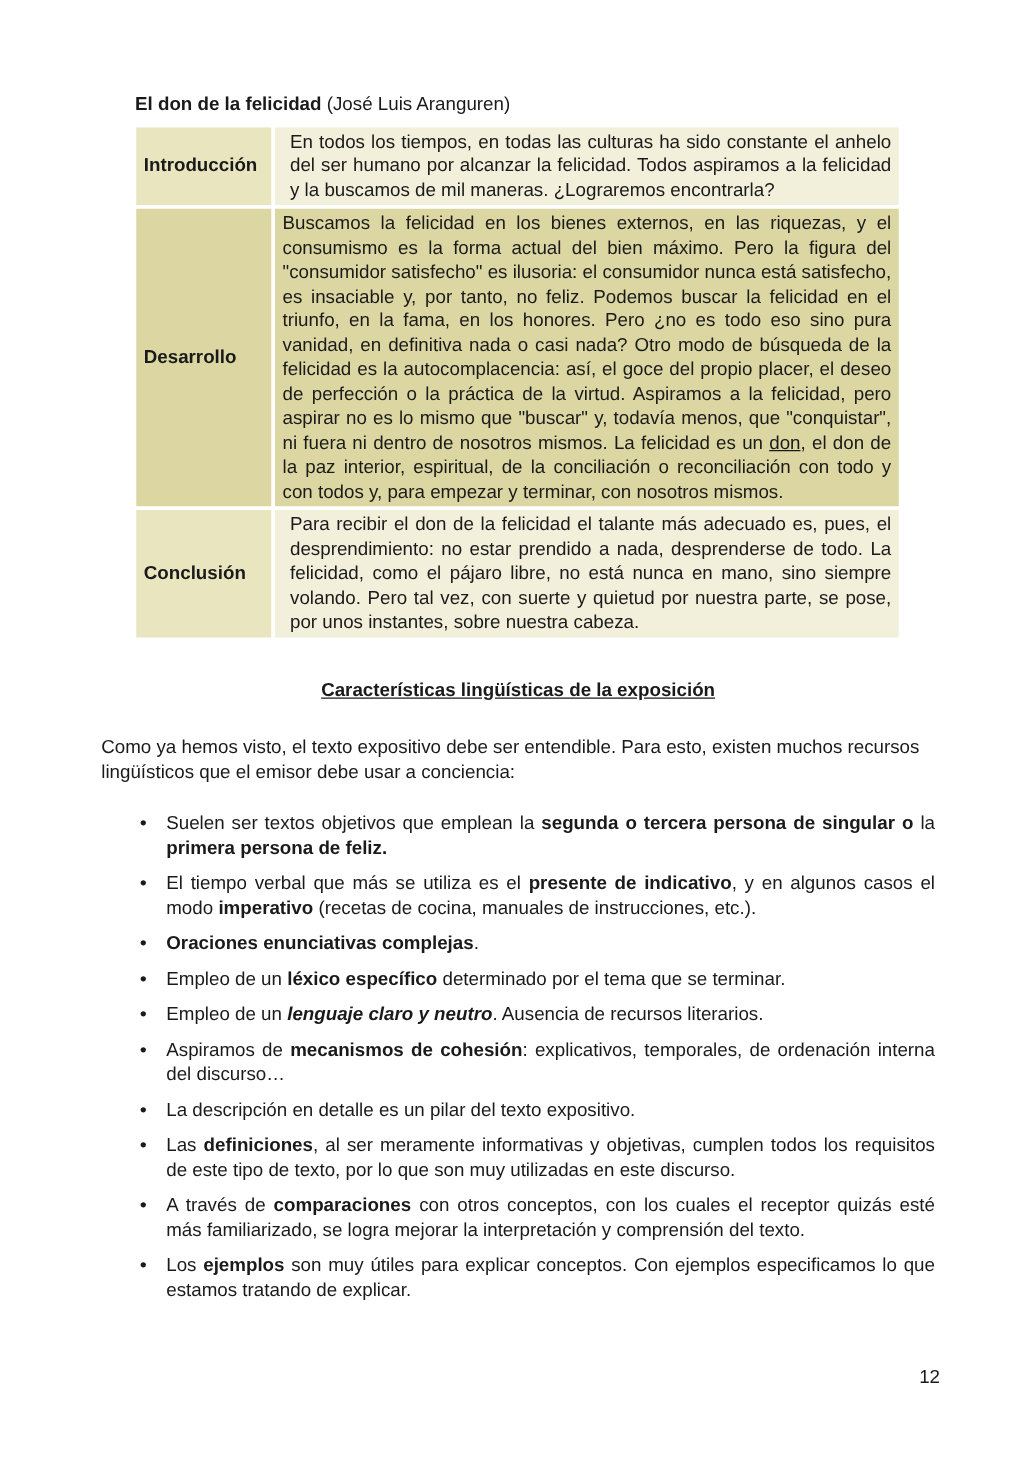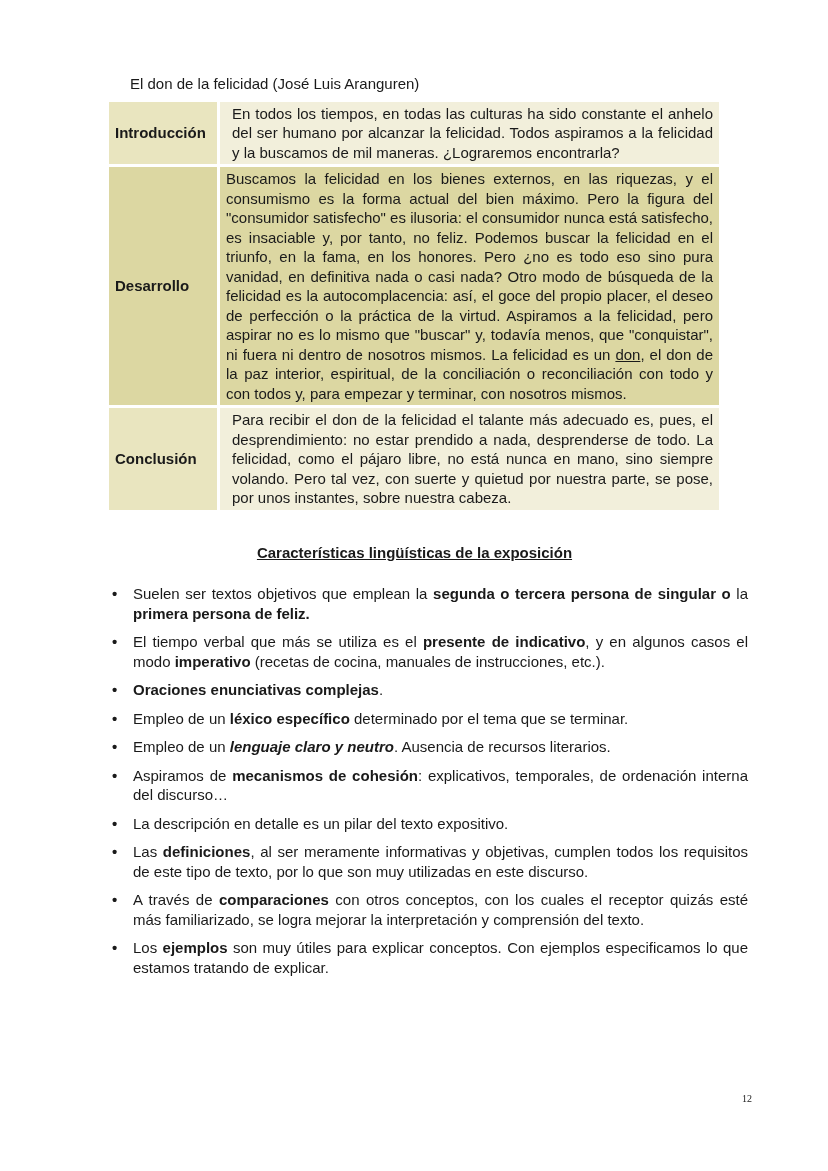--- a/index.html
+++ b/index.html
@@ -39,51 +39,52 @@
     list-style:none;
     margin:22px 0 0 0;
     padding:0 0 0 31px;
   }
   ul.features li{display:flex;margin-bottom:9px;}
   ul.features .marker{flex:none;width:21px;font-weight:bold;}
   ul.features .btext{flex:1;text-align:justify;}
   .page-number{
     position:absolute;
     top:1092px;right:76px;
-    font-family:Liberation Serif, serif;
-    font-size:10px;
+    font-family:Liberation Sans, sans-serif;
+    font-size:15px;
   }
 </style>
 </head>
 <body>
 
 <div class="page">
   <div class="doc">
 
-    <div class="doc-title"><span style="font-weight: normal; margin-left: 22px;">El don de la felicidad</span><span>  (José Luis Aranguren)</span></div>
+    <div class="doc-title"><span style="font-weight: bold;">El don de la felicidad</span><span>  (José Luis Aranguren)</span></div>
 
     <table class="struct">
       <tbody>
           <tr class="row-light">
         <td class="label-cell">Introducción</td>
         <td class="content-cell"><span>En todos los tiempos, en todas las culturas ha sido constante el anhelo del ser humano por alcanzar la felicidad. Todos aspiramos a la felicidad y la buscamos de mil maneras. ¿Lograremos encontrarla?</span></td>
       </tr>
       <tr class="row-dark">
         <td class="label-cell">Desarrollo</td>
         <td class="content-cell"><span>Buscamos la felicidad en los bienes externos, en las riquezas, y el consumismo es la forma actual del bien máximo. Pero la figura del "consumidor satisfecho" es ilusoria: el consumidor nunca está satisfecho, es insaciable y, por tanto, no feliz. Podemos buscar la felicidad en el triunfo, en la fama, en los honores. Pero ¿no es todo eso sino pura vanidad, en definitiva nada o casi nada? Otro modo de búsqueda de la felicidad es la autocomplacencia: así, el goce del propio placer, el deseo de perfección o la práctica de la virtud. Aspiramos a la felicidad, pero aspirar no es lo mismo que "buscar" y, todavía menos, que "conquistar", ni fuera ni dentro de nosotros mismos. La felicidad es un </span><span style="text-decoration: underline;">don</span><span>, el don de la paz interior, espiritual, de la conciliación o reconciliación con todo y con todos y, para empezar y terminar, con nosotros mismos.</span></td>
       </tr>
       <tr class="row-light">
         <td class="label-cell">Conclusión</td>
         <td class="content-cell"><span>Para recibir el don de la felicidad el talante más adecuado es, pues, el desprendimiento: no estar prendido a nada, desprenderse de todo. La felicidad, como el pájaro libre, no está nunca en mano, sino siempre volando. Pero tal vez, con suerte y quietud por nuestra parte, se pose, por unos instantes, sobre nuestra cabeza.</span></td>
       </tr>
     </tbody>
       </table>
 
     <div class="section-heading">Características lingüísticas de la exposición</div>
 
+    <div class="intro-paragraph">Como ya hemos visto, el texto expositivo debe ser entendible. Para esto, existen muchos recursos lingüísticos que el emisor debe usar a conciencia:</div>
 
     <ul class="features">
       <li>
         <span class="marker">•</span>
         <span class="btext"><span>Suelen ser textos objetivos que emplean la </span><span style="font-weight: bold;">segunda o tercera persona de singular o</span><span> la </span><span style="font-weight: bold;">primera persona de feliz.</span></span>
       </li>
       <li>
         <span class="marker">•</span>
         <span class="btext"><span>El tiempo verbal que más se utiliza es el </span><span style="font-weight: bold;">presente de indicativo</span><span>, y en algunos casos el modo </span><span style="font-weight: bold;">imperativo</span><span> (recetas de cocina, manuales de instrucciones, etc.).</span></span>
       </li>

